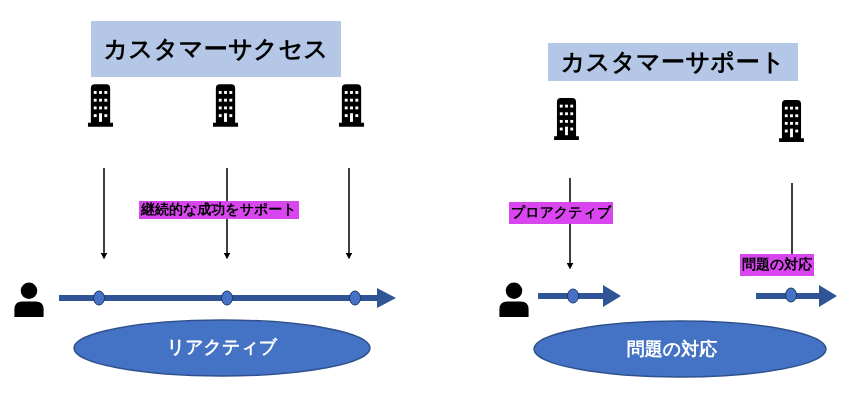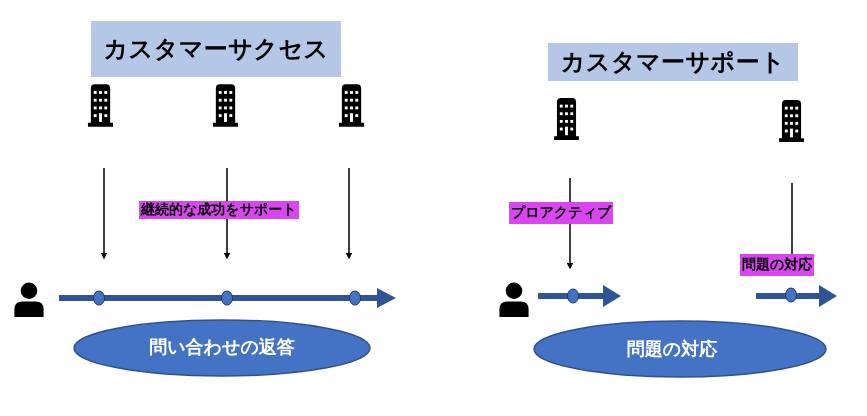--- a/index.html
+++ b/index.html
@@ -87,14 +87,14 @@
   </g>
 
   <ellipse cx="222" cy="348" rx="148" ry="28" fill="#4472C4" stroke="#2F528F" stroke-width="1.5"></ellipse>
   <ellipse cx="680" cy="349" rx="146" ry="28" fill="#4472C4" stroke="#2F528F" stroke-width="1.5"></ellipse>
 </svg>
 
 <div class="label" style="left:139px; top:201px; padding:0 2px;">継続的な成功をサポート</div>
 <div class="label" style="left:509px; top:202px; padding:2px 2px;">プロアクティブ</div>
 <div class="label" style="left:740px; top:206px; padding:2px 2px;margin-top:48px;">問題の対応</div>
 
-<div class="ell-label" style="left:222px; top:347px;">問い合わせの返答</div>
+<div class="ell-label" style="left:222px; top:347px;">リアクティブ</div>
 <div class="ell-label" style="left:672px; top:349px;">問題の対応</div>
 
 </body></html>

